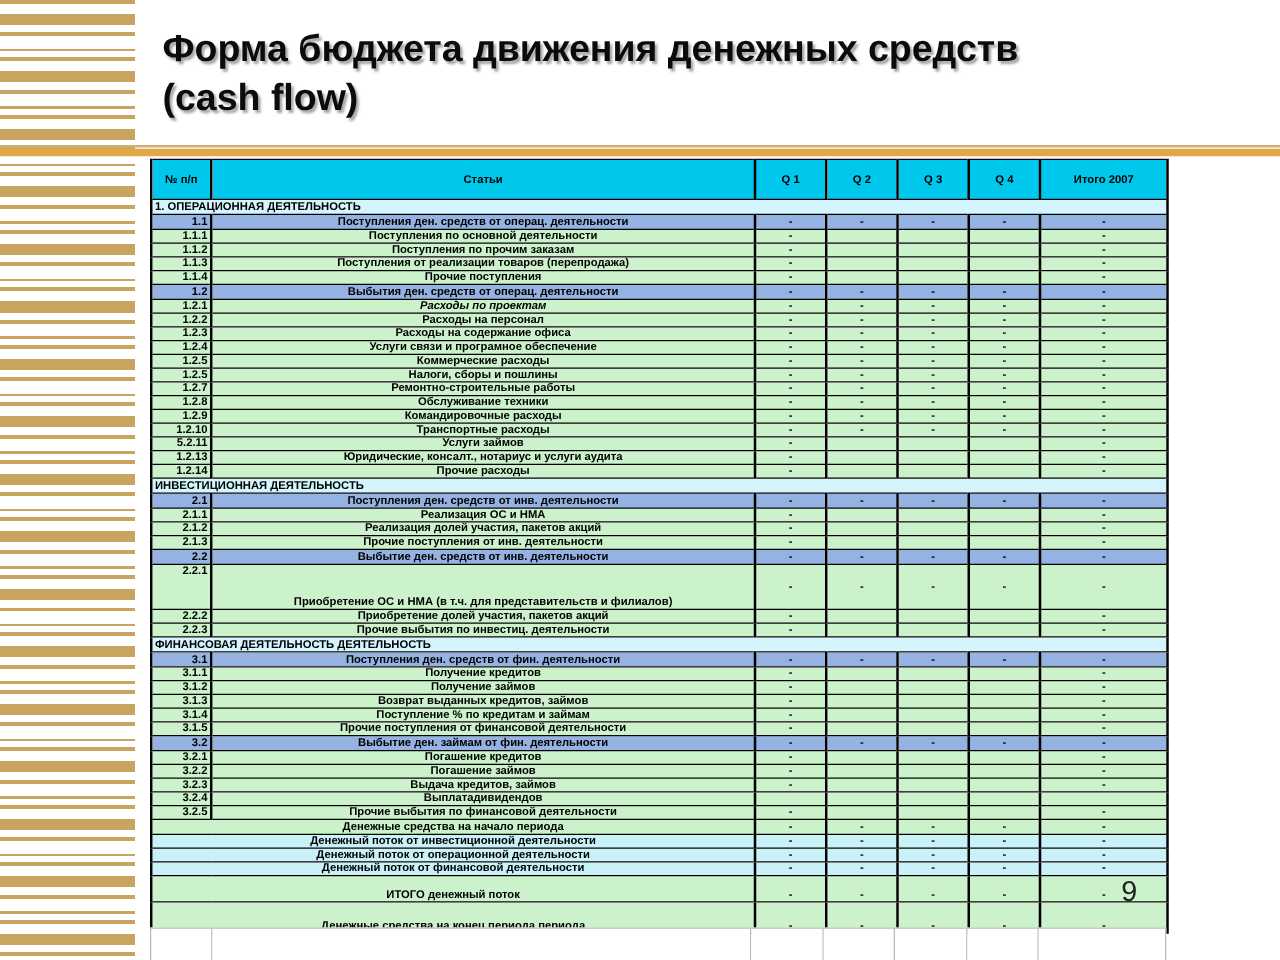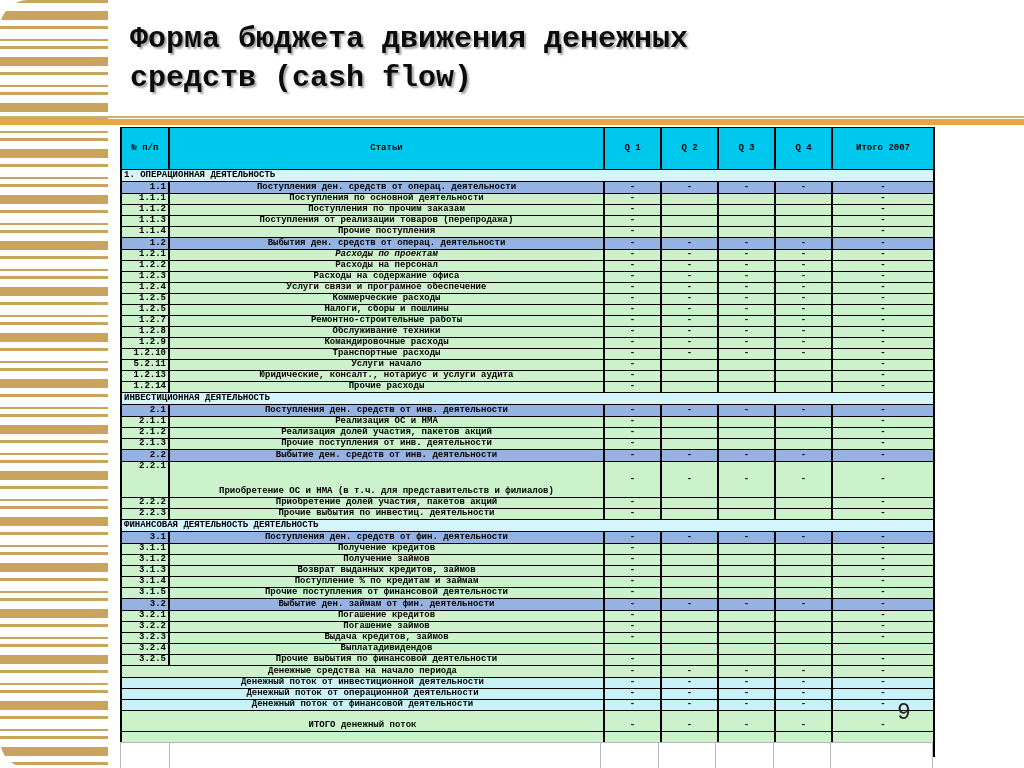--- a/index.html
+++ b/index.html
@@ -1,17 +1,17 @@
 <!DOCTYPE html>
 <html style="--hdr: #00C8EC; --sec: #D4F4FE; --sub: #95B3E2; --det: #CBF2CB; --flow: #C9F1F8; --stripe: #C9A45E; --divider: #E2A848;"><head>
 <meta charset="utf-8">
 <style>
   html,body{margin:0;padding:0;}
   #slide{position:relative;width:1024px;height:768px;background:#fff;overflow:hidden;
-         font-family:Liberation Mono, monospace;border-radius:28px;}
+         font-family:Liberation Sans, sans-serif;}
   
   #stripes{position:absolute;left:0;top:0;width:108px;height:768px;
     background:repeating-linear-gradient(180deg,
       var(--stripe) 0px, var(--stripe) 3px, #fff 3px, #fff 11px,
       var(--stripe) 11px, var(--stripe) 20px, #fff 20px, #fff 26px,
       var(--stripe) 26px, var(--stripe) 29px, #fff 29px, #fff 39px,
       var(--stripe) 39px, var(--stripe) 41px, #fff 41px, #fff 46px);}
   
   #rule-thin{position:absolute;left:0;top:116px;width:1024px;height:2px;background:#CDB176;}
   #rule-band{position:absolute;left:0;top:119px;width:1024px;height:6px;background:var(--divider);}
@@ -20,21 +20,21 @@
          color:#0b0b0b;line-height:1.3;letter-spacing:0px;text-shadow:2px 2px 2px rgba(90,90,90,.55);}
   
   #pagenum{position:absolute;left:897px;top:700px;font-size:23px;color:#222;}
   
   #grid{position:absolute;left:120px;top:127px;width:813px;border-collapse:collapse;
         table-layout:fixed;}
   #grid td{border-left:2px solid #000;border-right:2px solid #000;
       border-top:1px solid #000;border-bottom:1px solid #000;
       padding:0 2px;font-weight:bold;font-size:9px;line-height:1.1;color:#000;
       overflow:hidden;white-space:nowrap;}
-  tr.hdr{height:42px;} tr.hdr td{background:var(--hdr);text-align:center;
+  tr.hdr{height:32px;} tr.hdr td{background:var(--hdr);text-align:center;
       border-top:2px solid #000;border-bottom:2px solid #000;font-size:9.5px;}
   tr.sec{height:12px;} tr.sec td{background:var(--sec);text-align:left;font-size:10px;
       border-top:2px solid #000;border-bottom:2px solid #000;padding-left:4px;}
   tr.sub{height:12px;} tr.sub td{background:var(--sub);
       border-top:2px solid #000;border-bottom:2px solid #000;}
   tr.det{height:11px;} tr.det td{background:var(--det);}
   tr.det+tr.det td{border-top:1px dotted #444;}
   tr.tall{height:36px;} tr.tall td.num{vertical-align:top;} tr.tall td.lbl{vertical-align:bottom;}
   tr.sumg{height:12px;} tr.sumg td{background:var(--det);}
   tr.det+tr.sumg td{border-top:3px solid #000;}
@@ -226,21 +226,21 @@
           <td class="num">1.2.10</td>
           <td class="lbl">Транспортные расходы</td>
           <td class="val">-</td>
           <td class="val">-</td>
           <td class="val">-</td>
           <td class="val">-</td>
           <td class="val">-</td>
         </tr>
         <tr class="det">
           <td class="num">5.2.11</td>
-          <td class="lbl">Услуги начало</td>
+          <td class="lbl">Услуги займов</td>
           <td class="val">-</td>
           <td class="val"></td>
           <td class="val"></td>
           <td class="val"></td>
           <td class="val">-</td>
         </tr>
         <tr class="det">
           <td class="num">1.2.13</td>
           <td class="lbl">Юридические, консалт., нотариус и услуги аудита</td>
           <td class="val">-</td>

